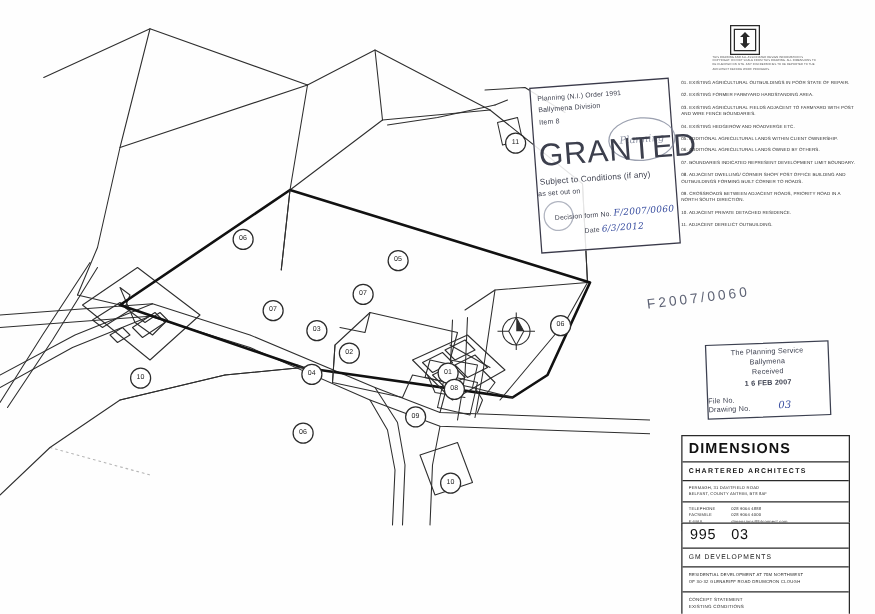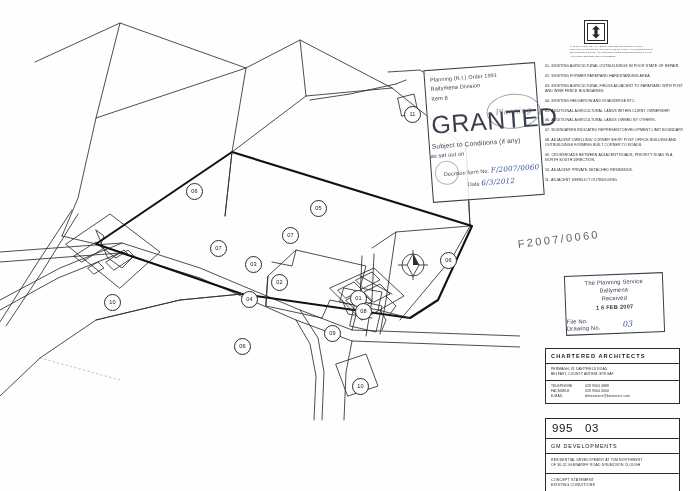--- a/index.html
+++ b/index.html
@@ -427,20 +427,21 @@
     <div class="rs" id="rs-1">The Planning Service</div>
     <div class="rs" id="rs-2">Ballymena</div>
     <div class="rs" id="rs-3">Received</div>
     <div class="rs" id="rs-4">1 6 FEB 2007</div>
     <div class="rs" id="rs-5">File No.</div>
     <div class="rs" id="rs-6">Drawing No.</div>
     <div id="rs-dwg">03</div>
   </div>
 
   <div id="title-block">
+    <div class="tb-row" id="tb-practice">DIMENSIONS</div>
     <div class="tb-row" id="tb-disc">CHARTERED ARCHITECTS</div>
     <div class="tb-row tb-small">
       <div>PERMAGH, 31 DAVITFIELD ROAD</div>
       <div>BELFAST, COUNTY ANTRIM, BT8 8AF</div>
     </div>
     <div class="tb-row tb-small">
       <div class="tb-kv">
         <span class="k">TELEPHONE</span>
         <span>028 9064 4888</span>
       </div>

